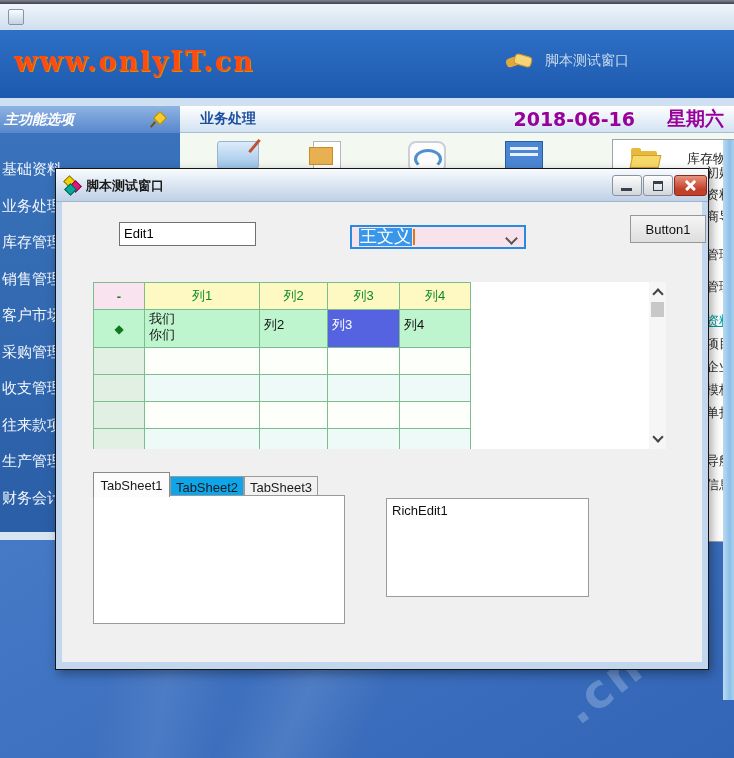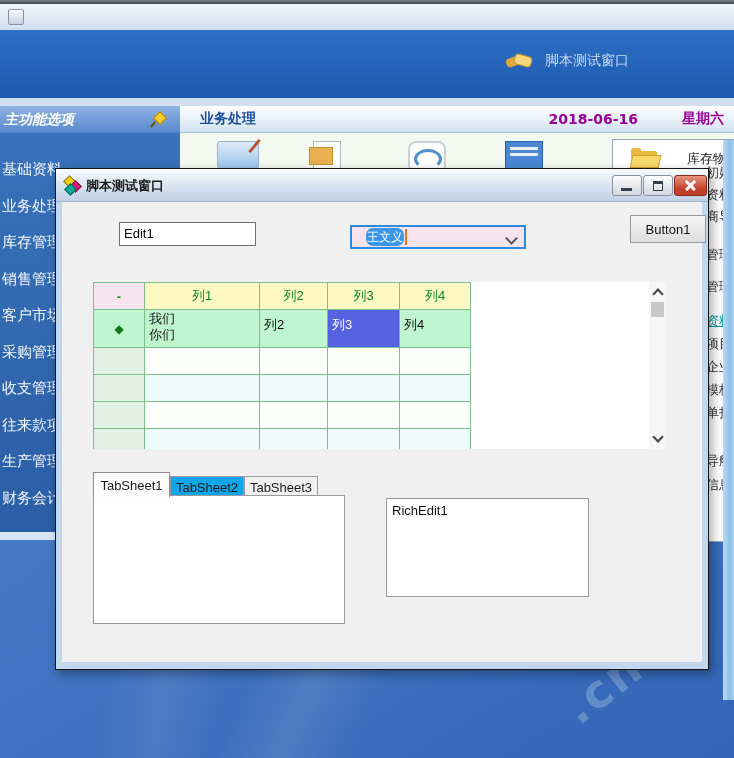--- a/index.html
+++ b/index.html
@@ -49,21 +49,21 @@
   .sidebar-items{position:absolute;left:0;top:45px;width:180px;}
   .sidebar-item{height:36.5px;line-height:36.5px;padding-left:2px;font-size:15px;color:#f2f6fc;cursor:pointer;}
   .sidebar-strip{left:0;top:532px;width:180px;height:8px;background:#d8e6f4;}
 
   
   .main-header{left:180px;top:106px;width:554px;height:26px;
     background:linear-gradient(#ffffff,#d2e2f2);border-bottom:1px solid #a8bed6;
     display:flex;align-items:center;}
   .section-title{margin-left:20px;font-size:14px;font-weight:bold;color:#1b4e9e;}
   .date-box{position:absolute;right:10px;top:0;height:26px;display:flex;align-items:center;
-    font-family:"DejaVu Sans",sans-serif;font-weight:bold;font-size:14px;color:#990099;gap:12px;}
+    font-family:"DejaVu Sans",sans-serif;font-weight:bold;font-size:19px;color:#990099;}
   .date-box .wd{margin-left:32px;}
   .toolbar{left:180px;top:133px;width:554px;height:35px;background:#f3f9f0;overflow:hidden;}
   .t-ic{position:absolute;top:8px;}
   .t-icon1{left:37px;width:40px;height:26px;background:linear-gradient(#dcebfa,#9cc4e8);
     border:1px solid #98b4d0;border-radius:3px;}
   .t-icon1 .pencil{position:absolute;right:2px;top:-4px;width:3px;height:16px;background:#c05030;transform:rotate(40deg);}
   .t-icon2{left:133px;width:26px;height:26px;background:#fff;border:1px solid #b0b8c0;}
   .t-icon2 .ph{position:absolute;left:-5px;top:5px;width:22px;height:16px;background:#e8b050;border:1px solid #c09030;}
   .t-icon3{left:228px;width:34px;height:28px;background:#fdfdfd;border:2px solid #c8d0da;border-radius:8px;}
   .t-icon3 .arc{position:absolute;left:4px;top:6px;width:22px;height:14px;border:3px solid #5090d0;
@@ -108,21 +108,21 @@
   .xbar{position:absolute;left:9px;top:8px;width:13px;height:2.5px;background:#fff;border-radius:1px;}
   .xbar.a{transform:rotate(45deg);} .xbar.b{transform:rotate(-45deg);}
 
   .dlg-client{position:absolute;left:6px;top:33px;width:640px;height:460px;background:#f0f0f0;}
 
   
   .edit1{position:absolute;left:57px;top:20px;width:131px;height:22px;background:#fff;
     border:1px solid #707070;font-size:13px;line-height:22px;padding-left:4px;box-sizing:content-box;}
   .combo{position:absolute;left:288px;top:23px;width:176px;height:24px;background:#f8e3ec;
     border:2px solid #2a8ae0;box-sizing:border-box;display:flex;align-items:center;cursor:pointer;}
-  .combo-sel{margin-left:14px;background:#3a96e8;color:#fff;font-size:12px;line-height:18px;padding:0 1px;border-radius:7px;}
+  .combo-sel{margin-left:7px;background:#3a96e8;color:#fff;font-size:17px;line-height:18px;padding:0 1px;}
   .combo-caret{width:2px;height:16px;background:#e07820;margin-left:1px;}
   .combo-chev{position:absolute;right:8px;top:7px;width:7px;height:7px;
     border-left:2px solid #555;border-bottom:2px solid #555;transform:rotate(-45deg);}
   .button1{position:absolute;left:568px;top:13px;width:74px;height:26px;
     background:linear-gradient(#f5f5f5,#dedede);border:1px solid #979797;
     font-size:13px;color:#111;display:flex;align-items:center;justify-content:center;cursor:pointer;}
 
   
   .grid-box{position:absolute;left:31px;top:80px;width:573px;height:167px;background:#fff;overflow:hidden;}
   .grid{border-collapse:collapse;table-layout:fixed;}
@@ -163,20 +163,21 @@
 
   <div class="abs streak"></div>
   <div class="abs watermark">.cn</div>
 
   <div class="abs top-edge"></div>
   <div class="abs titlebar">
     <div class="app-icon"></div>
   </div>
 
   <div class="abs banner">
+    <div class="site-text">www.onlyIT.cn</div>
     <div class="forum">
       <div class="handshake-icon">
         <div class="hand1"></div>
           <div class="hand2"></div>
       </div>
       <div class="forum-label">脚本测试窗口</div>
     </div>
   </div>
   <div class="abs banner-strip"></div>
 

